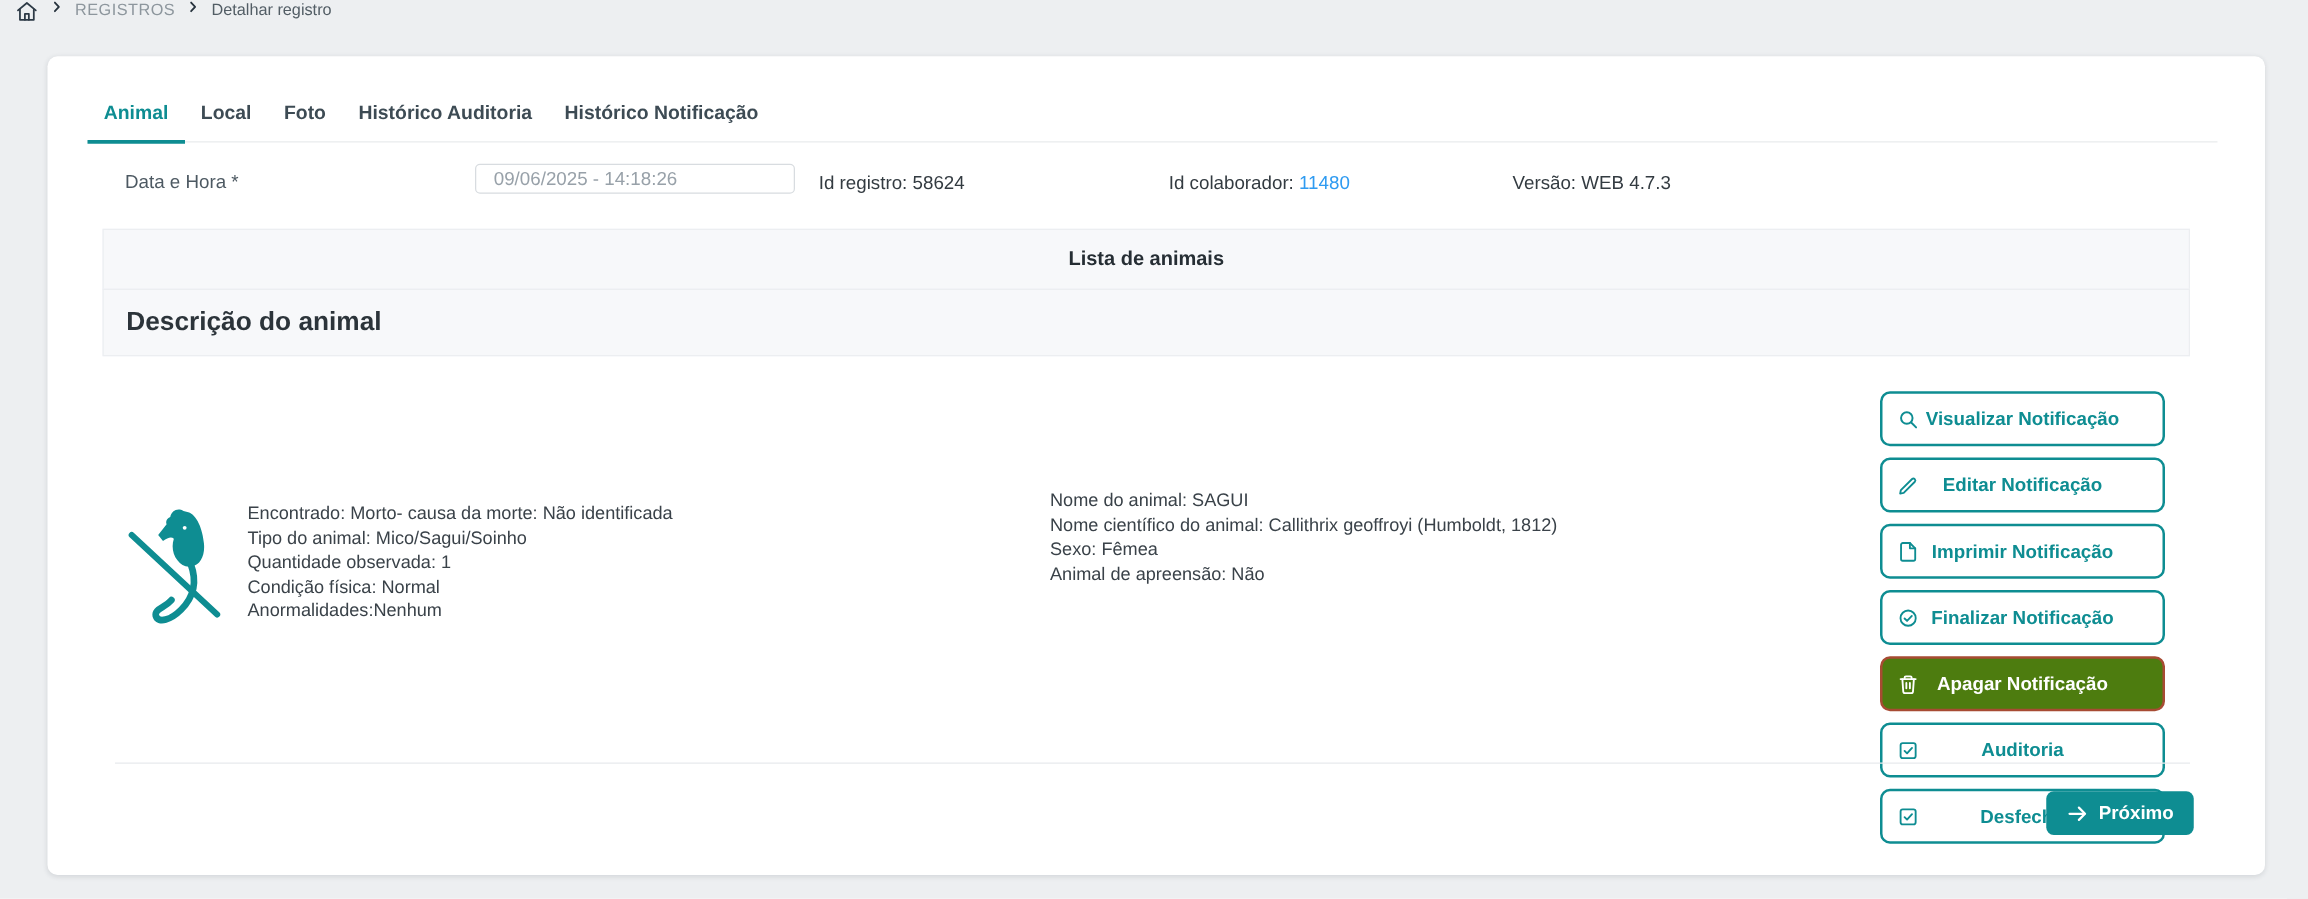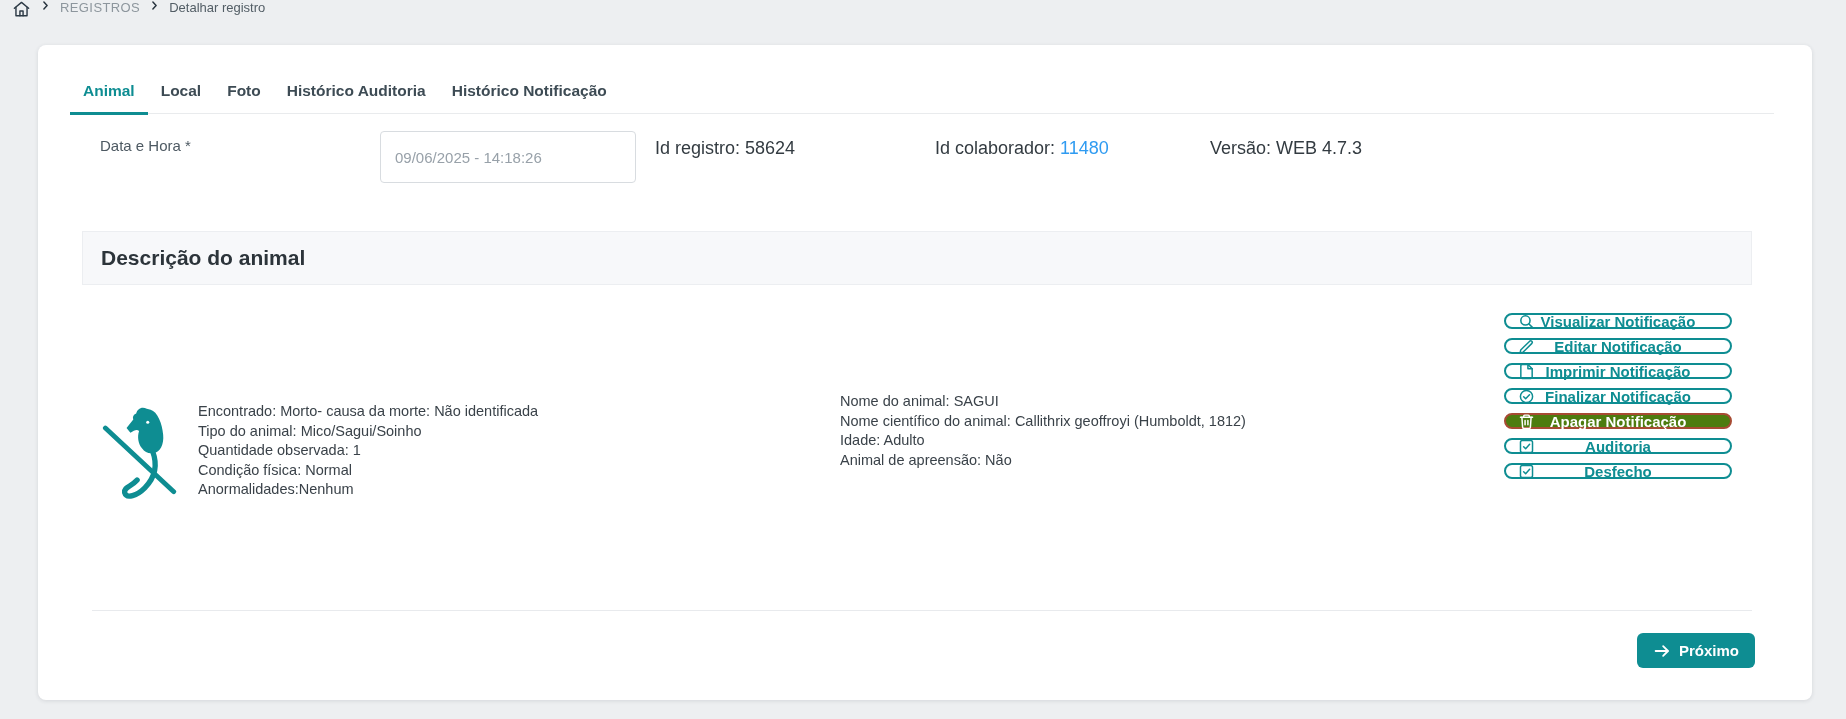--- a/index.html
+++ b/index.html
@@ -16,41 +16,41 @@
   
   .card { position:absolute; left:38px; top:45px; width:1774px; height:655px; background:#fff; border-radius:8px; box-shadow:0 1px 4px rgba(35,45,55,.12); }
 
   
   .tabs { position:absolute; left:32px; right:38px; top:24px; display:flex; border-bottom:1px solid #e9ebed; }
   .tab { padding:13px 13px 12px; font-size:15.5px; font-weight:700; color:#3d4b54; border-bottom:3px solid transparent; margin-bottom:-2px; cursor:pointer; white-space:nowrap; }
   .tab.active { color:#0e8d92; border-bottom-color:#0e8d92; }
 
   
   .lbl-datetime { position:absolute; left:62px; top:92px; font-size:15px; color:#4d5962; }
-  .input-datetime { position:absolute; left:342px; top:86px; width:256px; height:52px; border:1px solid #d8dce0; border-radius:4px; color:#98a1a9; font-size:15px; padding:0 14px; background:#fff; font-family:inherit; }
-  .meta { position:absolute; top:93px; font-size:18px; color:#333b41; }
+  .input-datetime { position:absolute; left:342px; top:86px; width:256px; height:24px; border:1px solid #d8dce0; border-radius:4px; color:#98a1a9; font-size:15px; padding:0 14px; background:#fff; font-family:inherit; }
+  .meta { position:absolute; top:93px; font-size:15px; color:#333b41; }
   .meta-registro { left:617px; }
   .meta-colab { left:897px; }
   .meta-versao { left:1172px; }
   .link-blue { color:#2f9bf1; cursor:pointer; }
 
   
   .band { position:absolute; left:44px; right:60px; background:#f7f8fa; border:1px solid #eceef1; display:flex; align-items:center; }
   .band-title { top:138px; height:49px; justify-content:center; font-weight:700; font-size:16px; color:#262e34; }
   .band-section { top:186px; height:54px; padding-left:18px; font-weight:700; font-size:21px; color:#2c343a; }
 
   
   .animal-icon { position:absolute; left:64px; top:358px; width:78px; height:106px; color:#0e8d92; }
   .details { position:absolute; font-size:14.5px; line-height:19.6px; color:#3a4249; }
   .col-left { left:160px; top:357px; }
   .col-right { left:802px; top:347px; }
 
   
   .actions { position:absolute; left:1466px; top:268px; width:228px; display:flex; flex-direction:column; gap:9px; }
-  .action-btn { height:16px; border:2px solid #0e8d92; border-radius:8px; background:#fff; color:#0e8d92; font-size:15px; font-weight:600; display:flex; align-items:center; justify-content:center; position:relative; font-family:inherit; cursor:pointer; }
+  .action-btn { height:44px; border:2px solid #0e8d92; border-radius:8px; background:#fff; color:#0e8d92; font-size:15px; font-weight:600; display:flex; align-items:center; justify-content:center; position:relative; font-family:inherit; cursor:pointer; }
   .action-btn .a-icon { position:absolute; left:12px; display:flex; }
   .action-btn.danger { background:#4d7c0f; border-color:#a74b33; color:#fff; }
 
   .divider { position:absolute; left:54px; right:60px; top:565px; height:1px; background:#e8eaed; }
 
   .next-btn { position:absolute; left:1599px; top:588px; width:118px; height:35px; background:#0e8d92; border:none; border-radius:6px; color:#fff; font-size:15px; font-weight:700; display:flex; align-items:center; justify-content:center; gap:8px; font-family:inherit; cursor:pointer; }
 
   svg { display:block; }
 </style>
 </head>
@@ -100,20 +100,23 @@
   </div>
   <div class="meta meta-colab">
     <span>Id colaborador:</span>
     <span class="link-blue">11480</span>
   </div>
   <div class="meta meta-versao">
     <span>Versão:</span>
     <span>WEB 4.7.3</span>
   </div>
 
+  <div class="band band-title">
+    <span>Lista de animais</span>
+  </div>
   <div class="band band-section">
     <span>Descrição do animal</span>
   </div>
 
   <div class="animal-icon">
     <svg viewBox="0 0 80 110" width="78" height="106">
       <g fill="none" stroke="#0e8d92" stroke-linecap="round">
         <path d="M3 26 L74 92" stroke-width="5"></path>
         <path d="M52 50 C58 66 54 78 44 88 C36 96 25 100 23 93 C22 87 30 87 36 80" stroke-width="5.5"></path>
       </g>
@@ -126,21 +129,21 @@
     <div>Encontrado: Morto- causa da morte: Não identificada</div>
     <div>Tipo do animal: Mico/Sagui/Soinho</div>
     <div>Quantidade observada: 1</div>
     <div>Condição física: Normal</div>
     <div>Anormalidades:Nenhum</div>
   </div>
 
   <div class="details col-right">
     <div>Nome do animal: SAGUI</div>
     <div>Nome científico do animal: Callithrix geoffroyi (Humboldt, 1812)</div>
-    <div>Idade: Adulto</div>
+    <div>Sexo: Fêmea</div>
     <div>Animal de apreensão: Não</div>
   </div>
 
   <div class="actions">
     <button class="action-btn">
       <span class="a-icon">
         <svg width="17" height="17" viewBox="0 0 24 24" fill="none" stroke="currentColor" stroke-width="2.2" stroke-linecap="round">
             <circle cx="10.5" cy="10.5" r="6.5"></circle>
             <path d="M15.5 15.5 21 21"></path>
           </svg>

